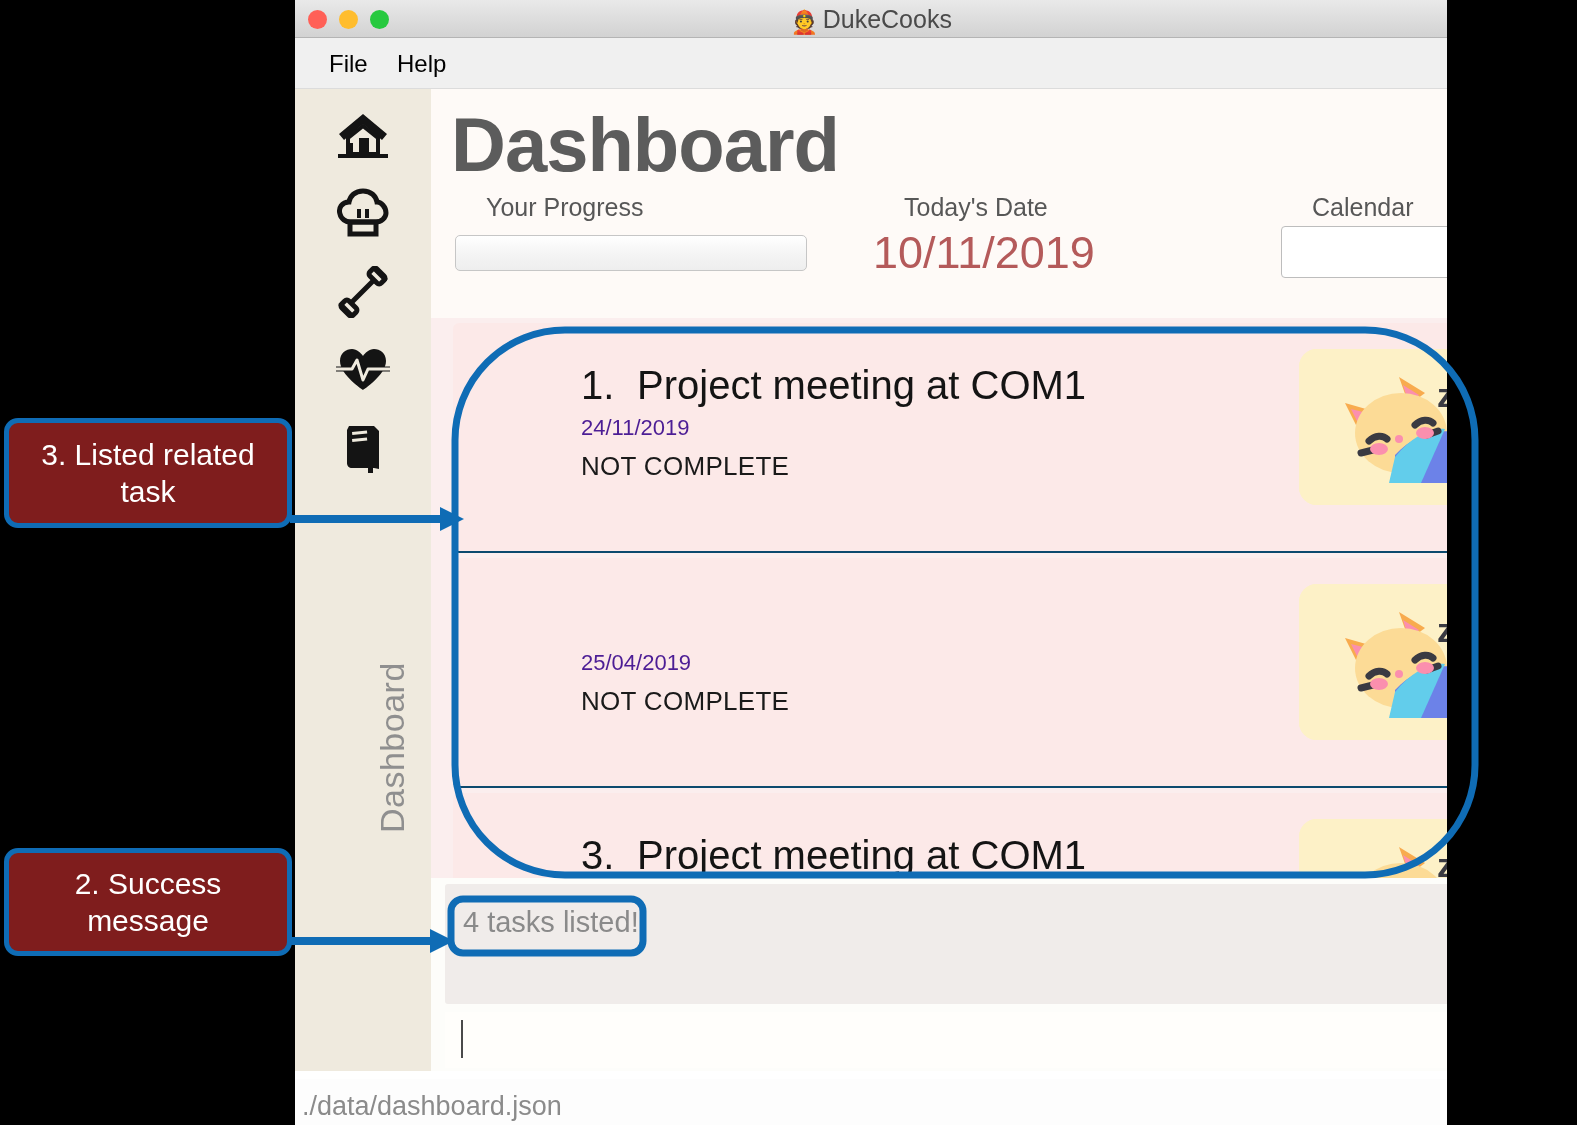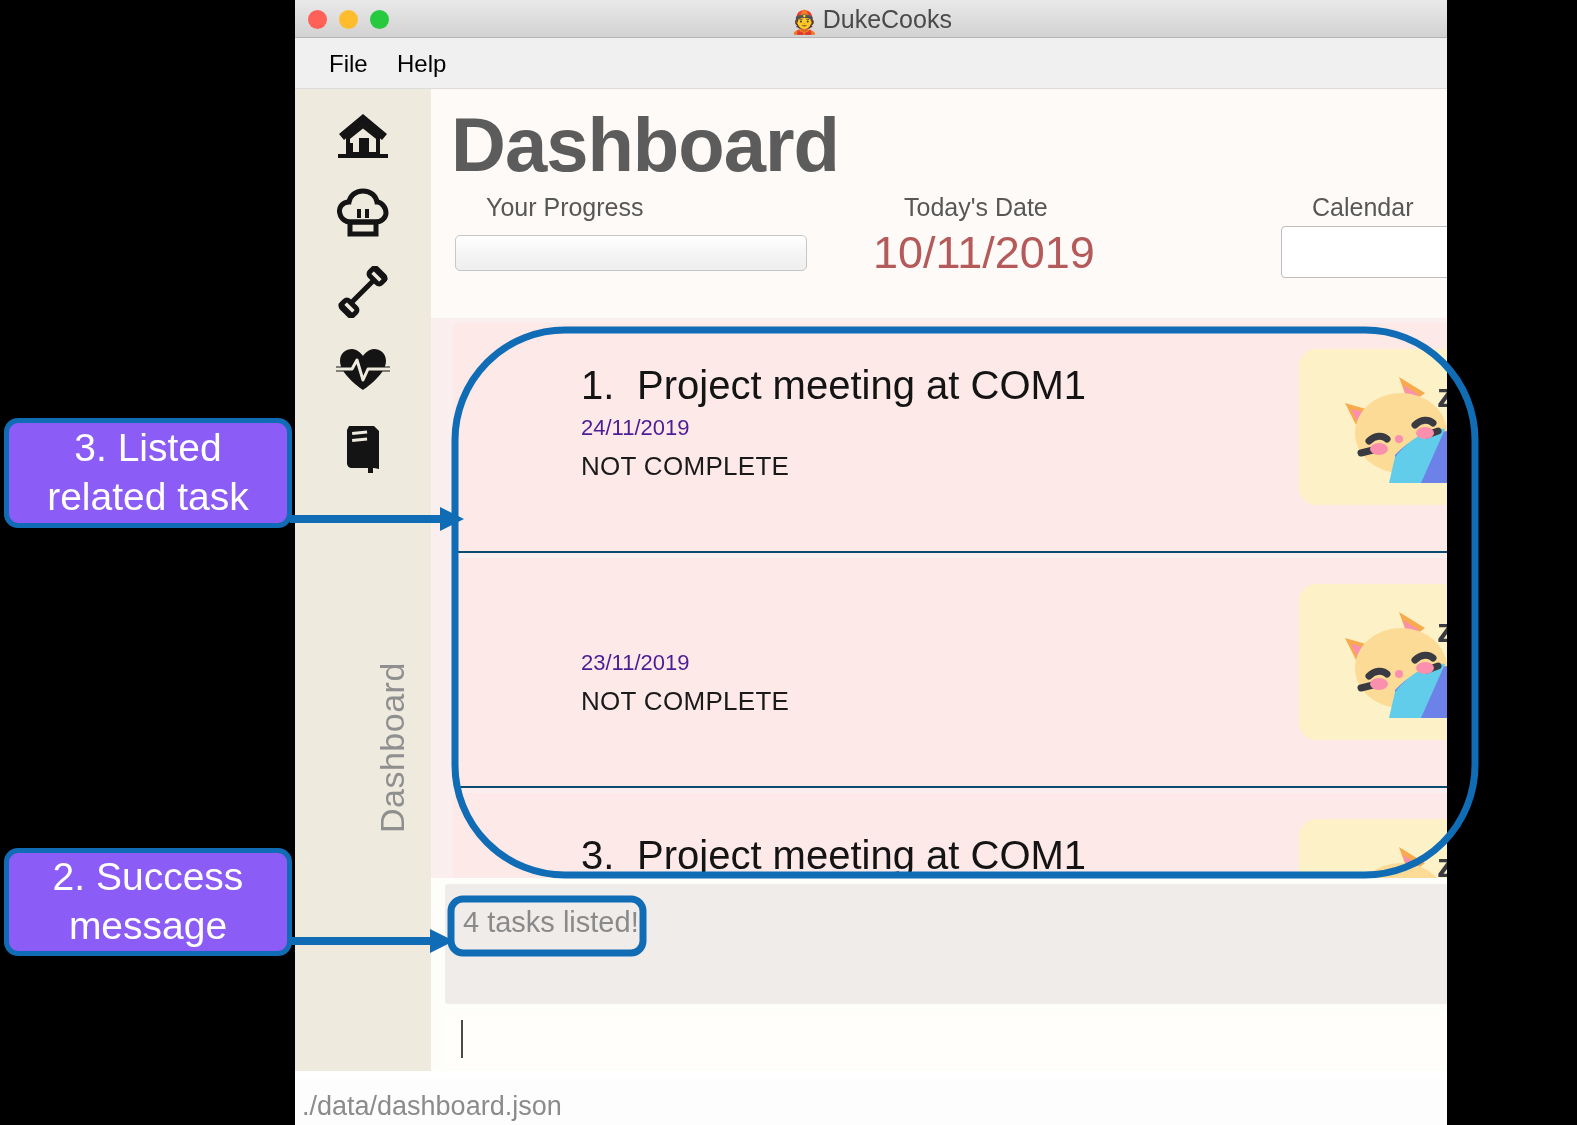--- a/index.html
+++ b/index.html
@@ -378,25 +378,25 @@
   
   #annotations {
     position: absolute;
     left: 0; top: 0;
     width: 1577px;
     height: 1125px;
     pointer-events: none;
   }
   .callout {
     position: absolute;
-    background: #8b5cf6;
+    background: #7f1d1d;
     border: 5px solid #0f6cb5;
     border-radius: 14px;
     color: #ffffff;
-    font-size: 39px;
+    font-size: 30px;
     display: flex;
     align-items: center;
     justify-content: center;
     text-align: center;
     line-height: 1.25;
     box-sizing: border-box;
     padding: 6px 10px;
   }
   #callout-task     { left: 4px;  top: 418px; width: 288px; height: 110px; }
   #callout-success  { left: 4px;  top: 848px; width: 288px; height: 108px; }
@@ -558,21 +558,21 @@
                 <ellipse cx="80" cy="100" rx="9" ry="6" fill="#fb8fae"></ellipse>
                 <circle cx="100" cy="90" r="4" fill="#fb8fae"></circle>
                 <text x="138" y="58" font-family="Liberation Sans, sans-serif" font-size="34" font-weight="bold" fill="#3a3a42">z</text>
                 <text x="158" y="46" font-family="Liberation Sans, sans-serif" font-size="44" font-weight="bold" fill="#3a3a42">Z</text>
               </svg>
             </span>
           </div>
         </div>
 
         <div class="task-card">
-          <div class="task-date">23/11/2019</div>
+          <div class="task-date">25/04/2019</div>
           <div class="task-status">NOT COMPLETE</div>
           <div class="task-thumb">
             <span>
               <svg width="198" height="156" viewBox="0 0 198 156">
                 <rect width="198" height="156" fill="#fdf1c7"></rect>
                 <path d="M58 78 L46 54 L74 62 Z" fill="#f8ab4e"></path>
                 <path d="M60 76 L52 60 L72 65 Z" fill="#fb8fae"></path>
                 <path d="M110 56 L100 28 L126 44 Z" fill="#f8ab4e"></path>
                 <path d="M110 55 L104 36 L120 46 Z" fill="#fb8fae"></path>
                 <ellipse cx="102" cy="84" rx="46" ry="40" fill="#fcdb96"></ellipse>

